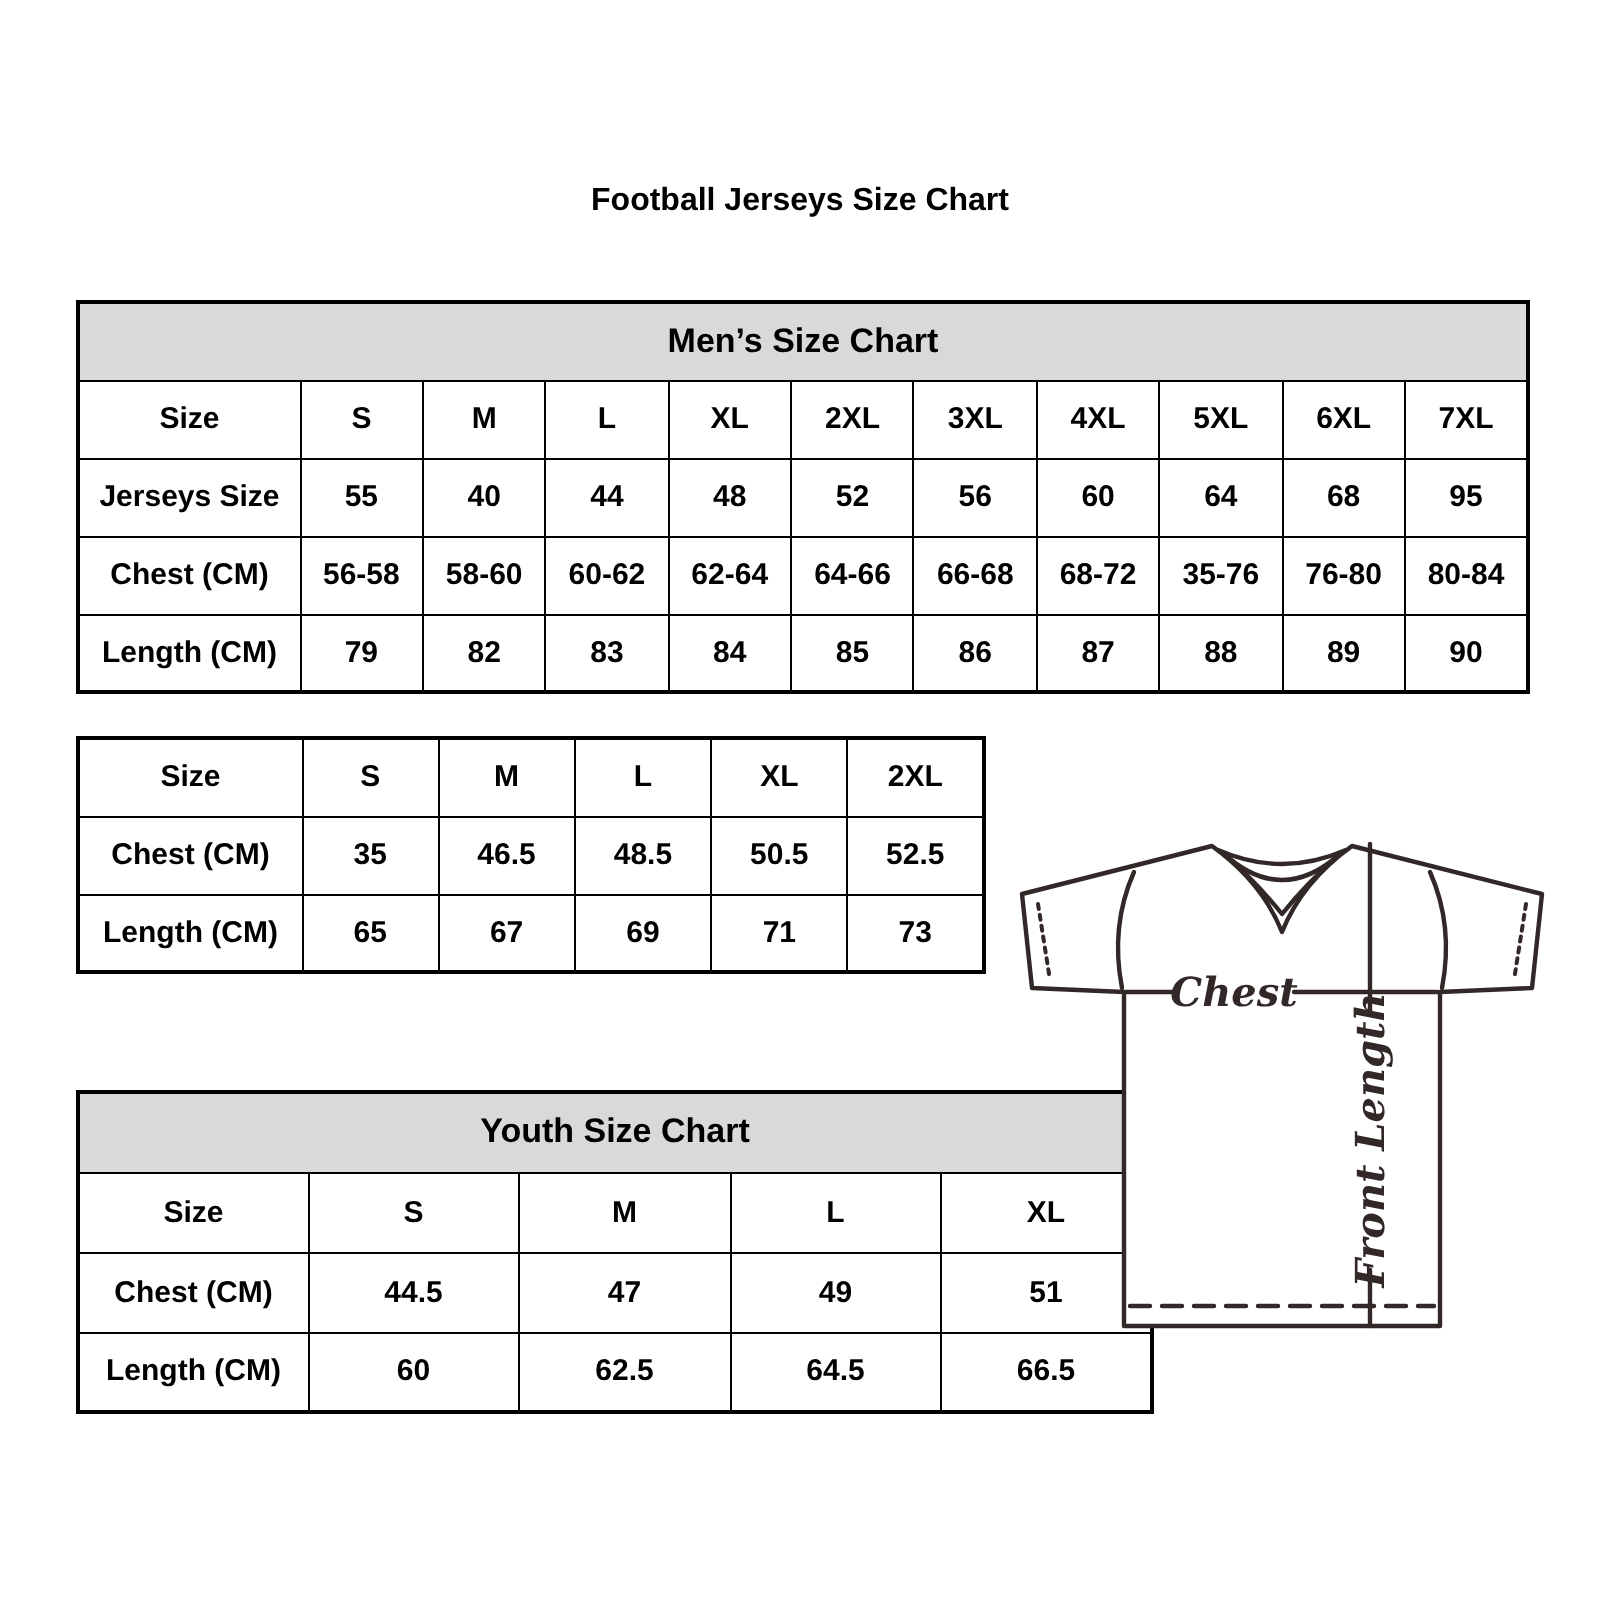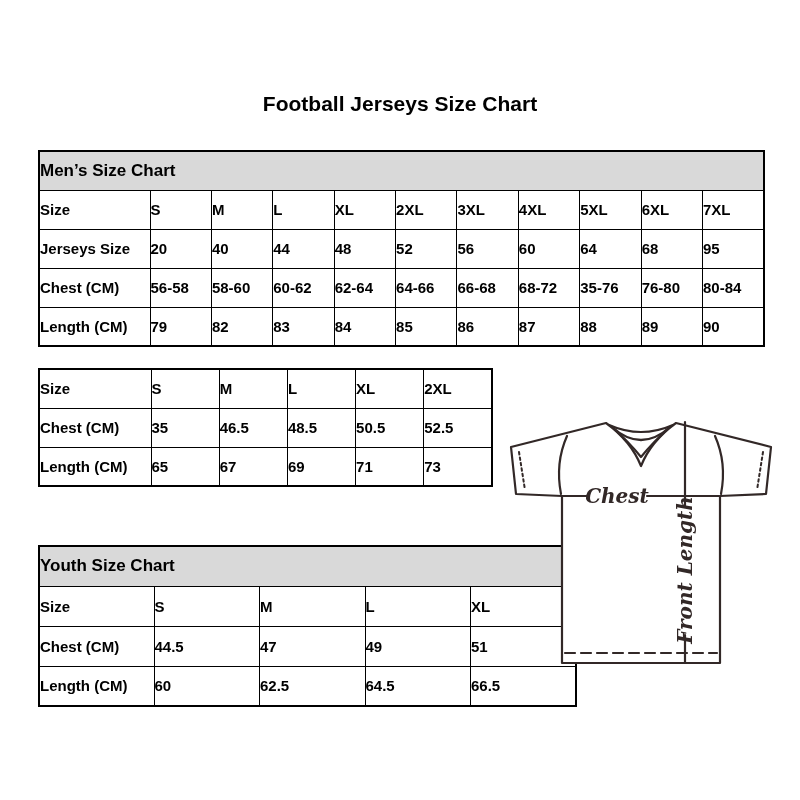--- a/index.html
+++ b/index.html
@@ -8,28 +8,28 @@
     --border-color:#000000;
     --text-color:#000000;
   }
   html,body{margin:0;padding:0;background:#ffffff;}
   body{width:800px;height:800px;position:relative;font-family:"Liberation Sans",sans-serif;color:var(--text-color);}
   .page{position:absolute;left:0;top:0;width:800px;height:800px;background:#ffffff;overflow:hidden;}
 
   .title{
     position:absolute;top:92px;left:0;width:100%;
     margin:0;text-align:center;
-    font-size:21px;font-weight:bold;color:var(--text-color);
+    font-size:16px;font-weight:bold;color:var(--text-color);
   }
 
   table.size-table{
     position:absolute;
     border-collapse:collapse;
     table-layout:fixed;
-    text-align:left;
+    text-align:center;
     font-weight:bold;
     background:#ffffff;
     border:2px solid var(--border-color);
   }
   .size-table th,.size-table td{
     border:1.5px solid var(--border-color);
     padding:0;
     font-size:15px;
     vertical-align:middle;
     overflow:hidden;
@@ -101,21 +101,21 @@
           <td>XL</td>
           <td>2XL</td>
           <td>3XL</td>
           <td>4XL</td>
           <td>5XL</td>
           <td>6XL</td>
           <td>7XL</td>
         </tr>
         <tr>
           <th>Jerseys Size</th>
-          <td>20</td>
+          <td>55</td>
           <td>40</td>
           <td>44</td>
           <td>48</td>
           <td>52</td>
           <td>56</td>
           <td>60</td>
           <td>64</td>
           <td>68</td>
           <td>95</td>
         </tr>

